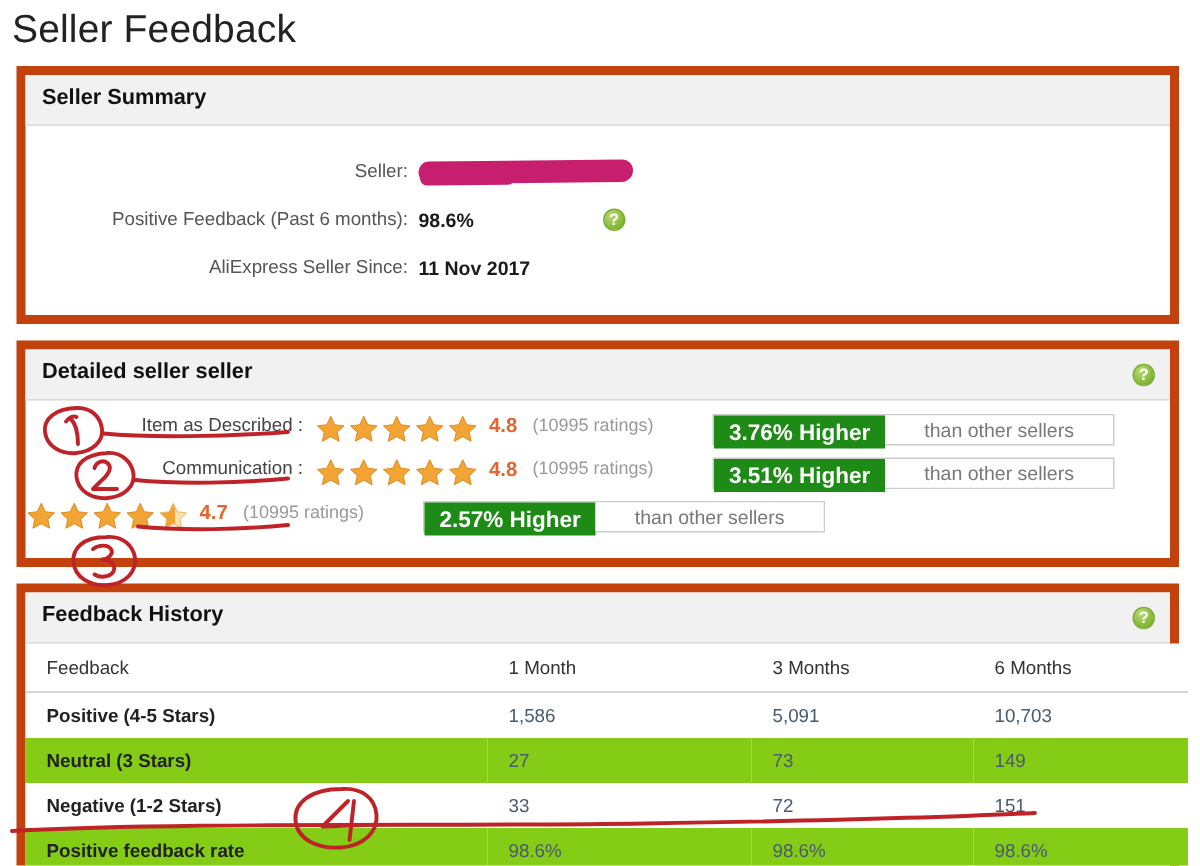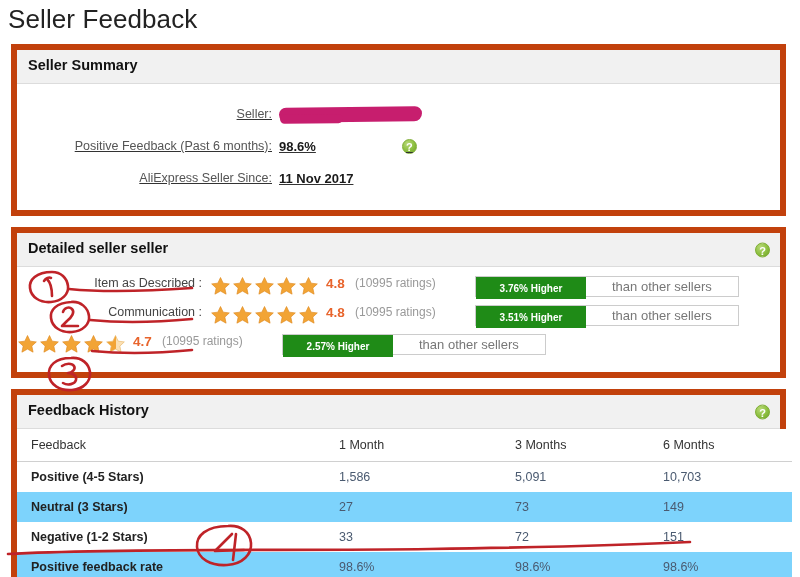--- a/index.html
+++ b/index.html
@@ -65,21 +65,20 @@
     text-align: center;
     font-family: "Liberation Sans", sans-serif;
     vertical-align: middle;
     cursor: pointer;
     box-sizing: border-box;
   }
 
   
   .summary-body {
     padding: 14px 0 16px 0;
-    text-decoration: underline;
   }
   .sum-row {
     display: flex;
     align-items: center;
     height: 32px;
   }
   .sum-label {
     width: 262px;
     text-align: right;
     font-size: 12.5px;
@@ -161,21 +160,21 @@
   .cmp {
     display: flex;
     border: 1px solid #cccccc;
     height: 19px;
     align-items: stretch;
     margin-left: 12px;
   }
   .cmp-green {
     background: #1f8b17;
     color: #ffffff;
-    font-size: 10px;
+    font-size: 15px;
     font-weight: bold;
     padding: 11px 10px;
     display: flex;
     align-items: center;
     justify-content: center;
     min-width: 110px;
     box-sizing: border-box;
   }
   .cmp-white {
     background: #ffffff;
@@ -209,21 +208,21 @@
     padding-top: 9px;
     padding-bottom: 9px;
   }
   table.fh td.lbl {
     font-weight: bold;
     color: #222222;
   }
   table.fh td.val {
     color: #4a5a70;
   }
-  tr.alt td { background: #7dd3fc; }
+  tr.alt td { background: #84cc16; }
   tr.norm td { background: #ffffff; }
   .col-0 { width: 308px; }
   .col-1 { width: 176px; }
   .col-2 { width: 148px; }
   .col-3 { width: 143px; }
 
   
   .annot-layer {
     position: absolute;
     left: 0;

